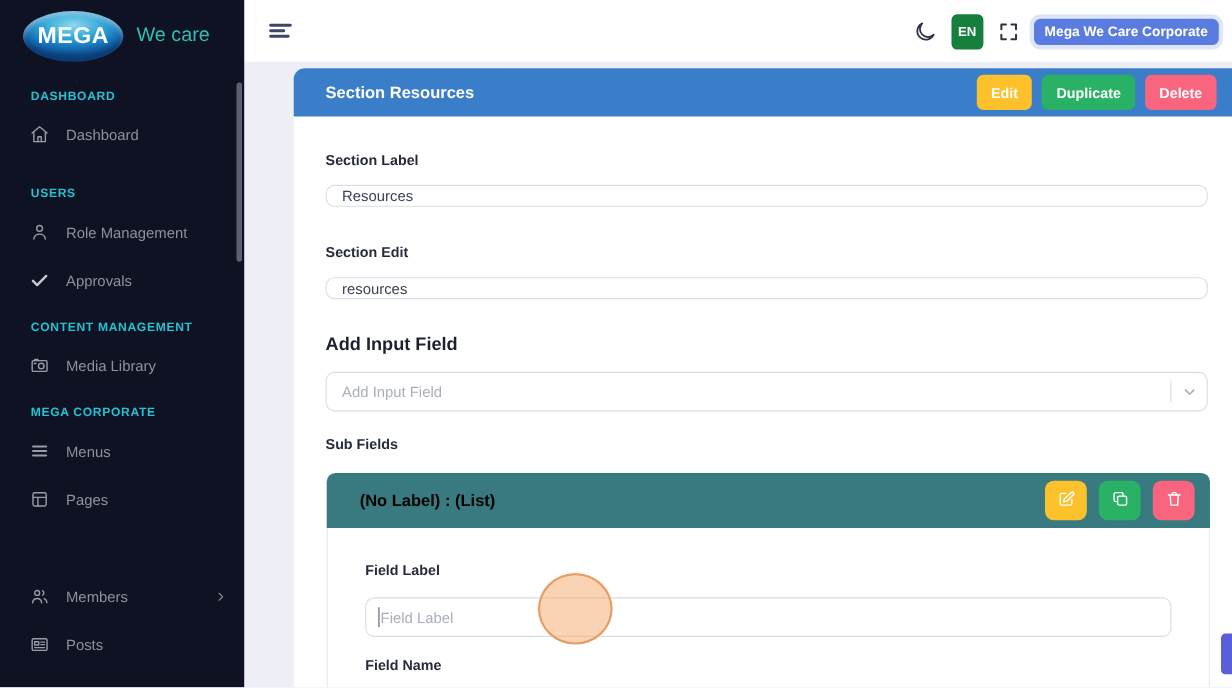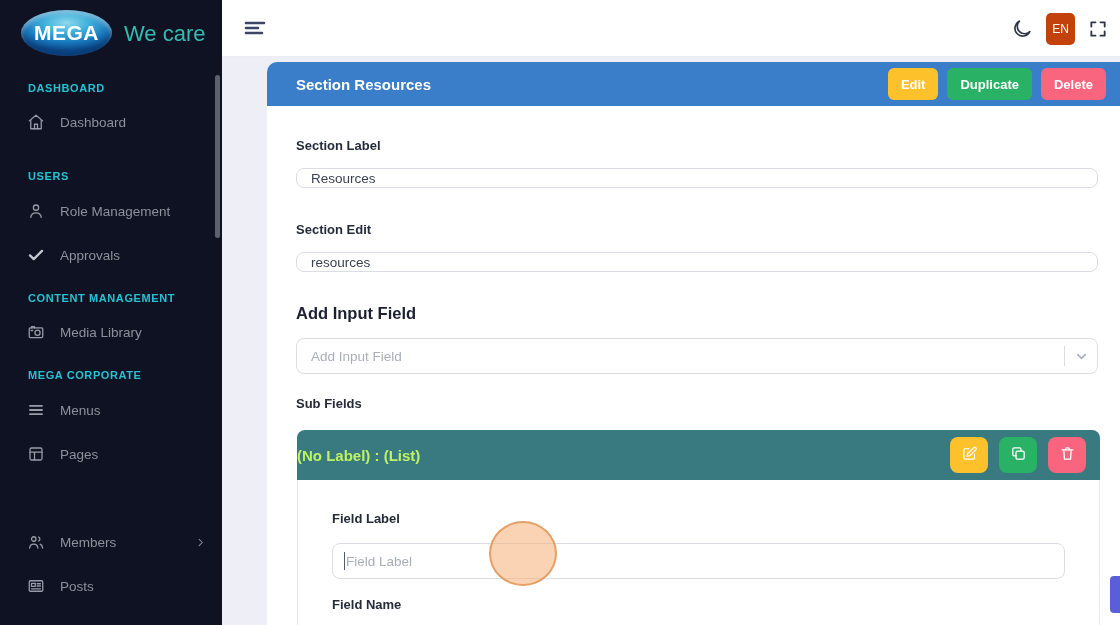--- a/index.html
+++ b/index.html
@@ -7,36 +7,36 @@
   body { font-family:"Liberation Sans", sans-serif; background:#edeef6; overflow:hidden; }
   .app { position:relative; width:1120px; height:625px; background:#edeef6; overflow:hidden; }
 
   
   .sidebar { position:absolute; left:0; top:0; width:222px; height:625px; background:#0e1222; z-index:5; }
   .logo-row { position:absolute; left:0; top:0; width:222px; height:70px; display:flex; align-items:center; cursor:pointer; }
   .logo-ellipse { position:absolute; left:21px; top:10px; width:91px; height:46px; border-radius:50%;
     background:radial-gradient(ellipse 70% 60% at 50% 28%, #8fd9ee 0%, #3fb0da 35%, #1a7cc0 68%, #0d4f93 100%);
     display:flex; align-items:center; justify-content:center; box-shadow:inset 0 -4px 8px rgba(0,20,60,.45), inset 0 3px 5px rgba(255,255,255,.5); }
   .logo-ellipse span { color:#fff; font-weight:bold; font-size:21px; letter-spacing:.5px; }
-  .tagline { position:absolute; left:124px; top:21px; color:#35bcb2; font-size:22px; }
+  .tagline { position:absolute; left:124px; top:21px; color:#35bcb2; font-size:18px; }
   .side-scrollthumb { position:absolute; left:215px; top:75px; width:5px; height:163px; background:#5c6170; border-radius:3px; z-index:6; }
   .side-heading { position:absolute; left:28px; color:#25c2d3; font-size:11px; font-weight:bold; letter-spacing:.6px; }
   .side-item { position:absolute; left:0; width:222px; height:26px; display:flex; align-items:center; padding-left:27px; cursor:pointer; color:#9094a2; }
   .side-item .ic { width:18px; height:18px; flex:0 0 18px; color:#989caa; }
   .side-item .lbl { margin-left:15px; font-size:13.5px; color:#8d919e; }
   .side-item .chev { position:absolute; right:16px; width:11px; height:11px; color:#8d919e; }
   .ic svg, .chev svg { width:100%; height:100%; display:block; }
 
   
   .topbar { position:absolute; left:222px; top:0; width:898px; height:57px; background:#ffffff; border-bottom:1px solid #ebedf4; z-index:4; }
   .burger { position:absolute; left:21px; top:16px; width:24px; height:24px; color:#3c4566; cursor:pointer; }
   .top-right { position:absolute; right:12px; top:0; height:57px; display:flex; align-items:center; gap:13px; }
   .moon { width:22px; height:22px; color:#2e3446; cursor:pointer; }
   .moon svg { width:100%; height:100%; }
-  .en-btn { background:#c2410c; color:#fff; font-size:12px; font-weight:normal; padding:9px 6px; border-radius:5px; border:none; cursor:pointer; }
+  .en-btn { background:#15803d; color:#fff; font-size:12px; font-weight:bold; padding:9px 6px; border-radius:5px; border:none; cursor:pointer; }
   .fs-btn { width:20px; height:20px; color:#2e3446; cursor:pointer; }
   .fs-btn svg { width:100%; height:100%; }
   .site-btn { background:#5a7ce1; color:#fff; font-size:12.5px; font-weight:bold; padding:5px 10px; border-radius:6px; border:none; cursor:pointer; box-shadow:0 0 0 4px #dde7f9; }
 
   
   .card { position:absolute; left:267px; top:62px; width:853px; height:563px; background:#ffffff; border-radius:10px 0 0 0; z-index:2; }
   .card-header { position:absolute; left:0; top:0; width:853px; height:44px; background:#3a7dc9; border-radius:10px 0 0 0; display:flex; align-items:center; }
   .card-title { margin-left:29px; color:#fff; font-weight:bold; font-size:15px; }
   .hdr-actions { position:absolute; right:14px; top:6px; height:32px; display:flex; gap:9px; }
   .hdr-btn { height:32px; border:none; border-radius:6px; color:#fff; font-size:13px; font-weight:600; padding:0 13px; cursor:pointer; font-family:"Liberation Sans",sans-serif; }
@@ -53,21 +53,21 @@
     font-family:"Liberation Sans",sans-serif; font-size:13.5px; padding:0 14px; outline:none; color:#3c4256; }
   .select-wrap input::placeholder { color:#a9aeb9; }
   .txt-input::placeholder { color:#a9aeb9; }
   .sel-divider { position:absolute; right:33px; top:8px; width:1px; height:20px; background:#d9dce2; }
   .sel-chev { position:absolute; right:9px; top:11px; width:15px; height:15px; color:#a9aeb9; cursor:pointer; }
   .sel-chev svg { width:100%; height:100%; }
 
   
   .sub-card { position:absolute; left:30px; top:368px; width:803px; height:196px; }
   .sub-header { position:absolute; left:0; top:0; width:803px; height:50px; background:#397a80; border-radius:8px 8px 0 0; display:flex; align-items:center; }
-  .sub-title { color:#bef264; font-weight:bold; font-size:15px; }
+  .sub-title { margin-left:30px; color:#000000; font-weight:bold; font-size:15px; }
   .sub-actions { position:absolute; right:14px; top:7px; display:flex; gap:11px; }
   .icon-btn { width:38px; height:36px; border:none; border-radius:8px; display:flex; align-items:center; justify-content:center; color:#fff; cursor:pointer; }
   .icon-btn svg { width:17px; height:17px; }
   .sub-body { position:absolute; left:0; top:50px; width:803px; height:146px; background:#fff; border:1px solid #e7e9f1; border-top:none; }
   .sub-lbl { position:absolute; left:34px; font-size:13px; font-weight:bold; color:#262b3a; }
   .sub-input { position:absolute; left:34px; top:63px; width:733px; height:36px; border:1px solid #dadde4; border-radius:8px;
     font-family:"Liberation Sans",sans-serif; font-size:13.5px; padding:0 13px; outline:none; color:#3c4256; }
   .sub-input::placeholder { color:#a9aeb9; }
   .caret { position:absolute; left:46px; top:72px; width:1px; height:18px; background:#555b6e; }
 
@@ -193,20 +193,21 @@
           <path d="M3 7h18M3 12h12M3 17h16"></path>
         </svg></span>
     <div class="top-right">
       <span class="moon"><svg viewBox="0 0 24 24" fill="none" stroke="currentColor" stroke-width="1.8" stroke-linecap="round" stroke-linejoin="round">
             <path d="M20.5 14.8A8.5 8.5 0 1 1 9.2 3.5a7 7 0 0 0 11.3 11.3z"></path>
           </svg></span>
       <button class="en-btn">EN</button>
       <span class="fs-btn"><svg viewBox="0 0 24 24" fill="none" stroke="currentColor" stroke-width="2.2" stroke-linecap="round" stroke-linejoin="round">
             <path d="M4 9V4h5M15 4h5v5M20 15v5h-5M9 20H4v-5"></path>
           </svg></span>
+      <button class="site-btn">Mega We Care Corporate</button>
     </div>
   </header>
 
   <main class="card">
     <div class="card-header">
       <span class="card-title">Section Resources</span>
       <div class="hdr-actions">
         <button class="hdr-btn btn-edit">Edit</button>
         <button class="hdr-btn btn-dup">Duplicate</button>
         <button class="hdr-btn btn-del">Delete</button>

